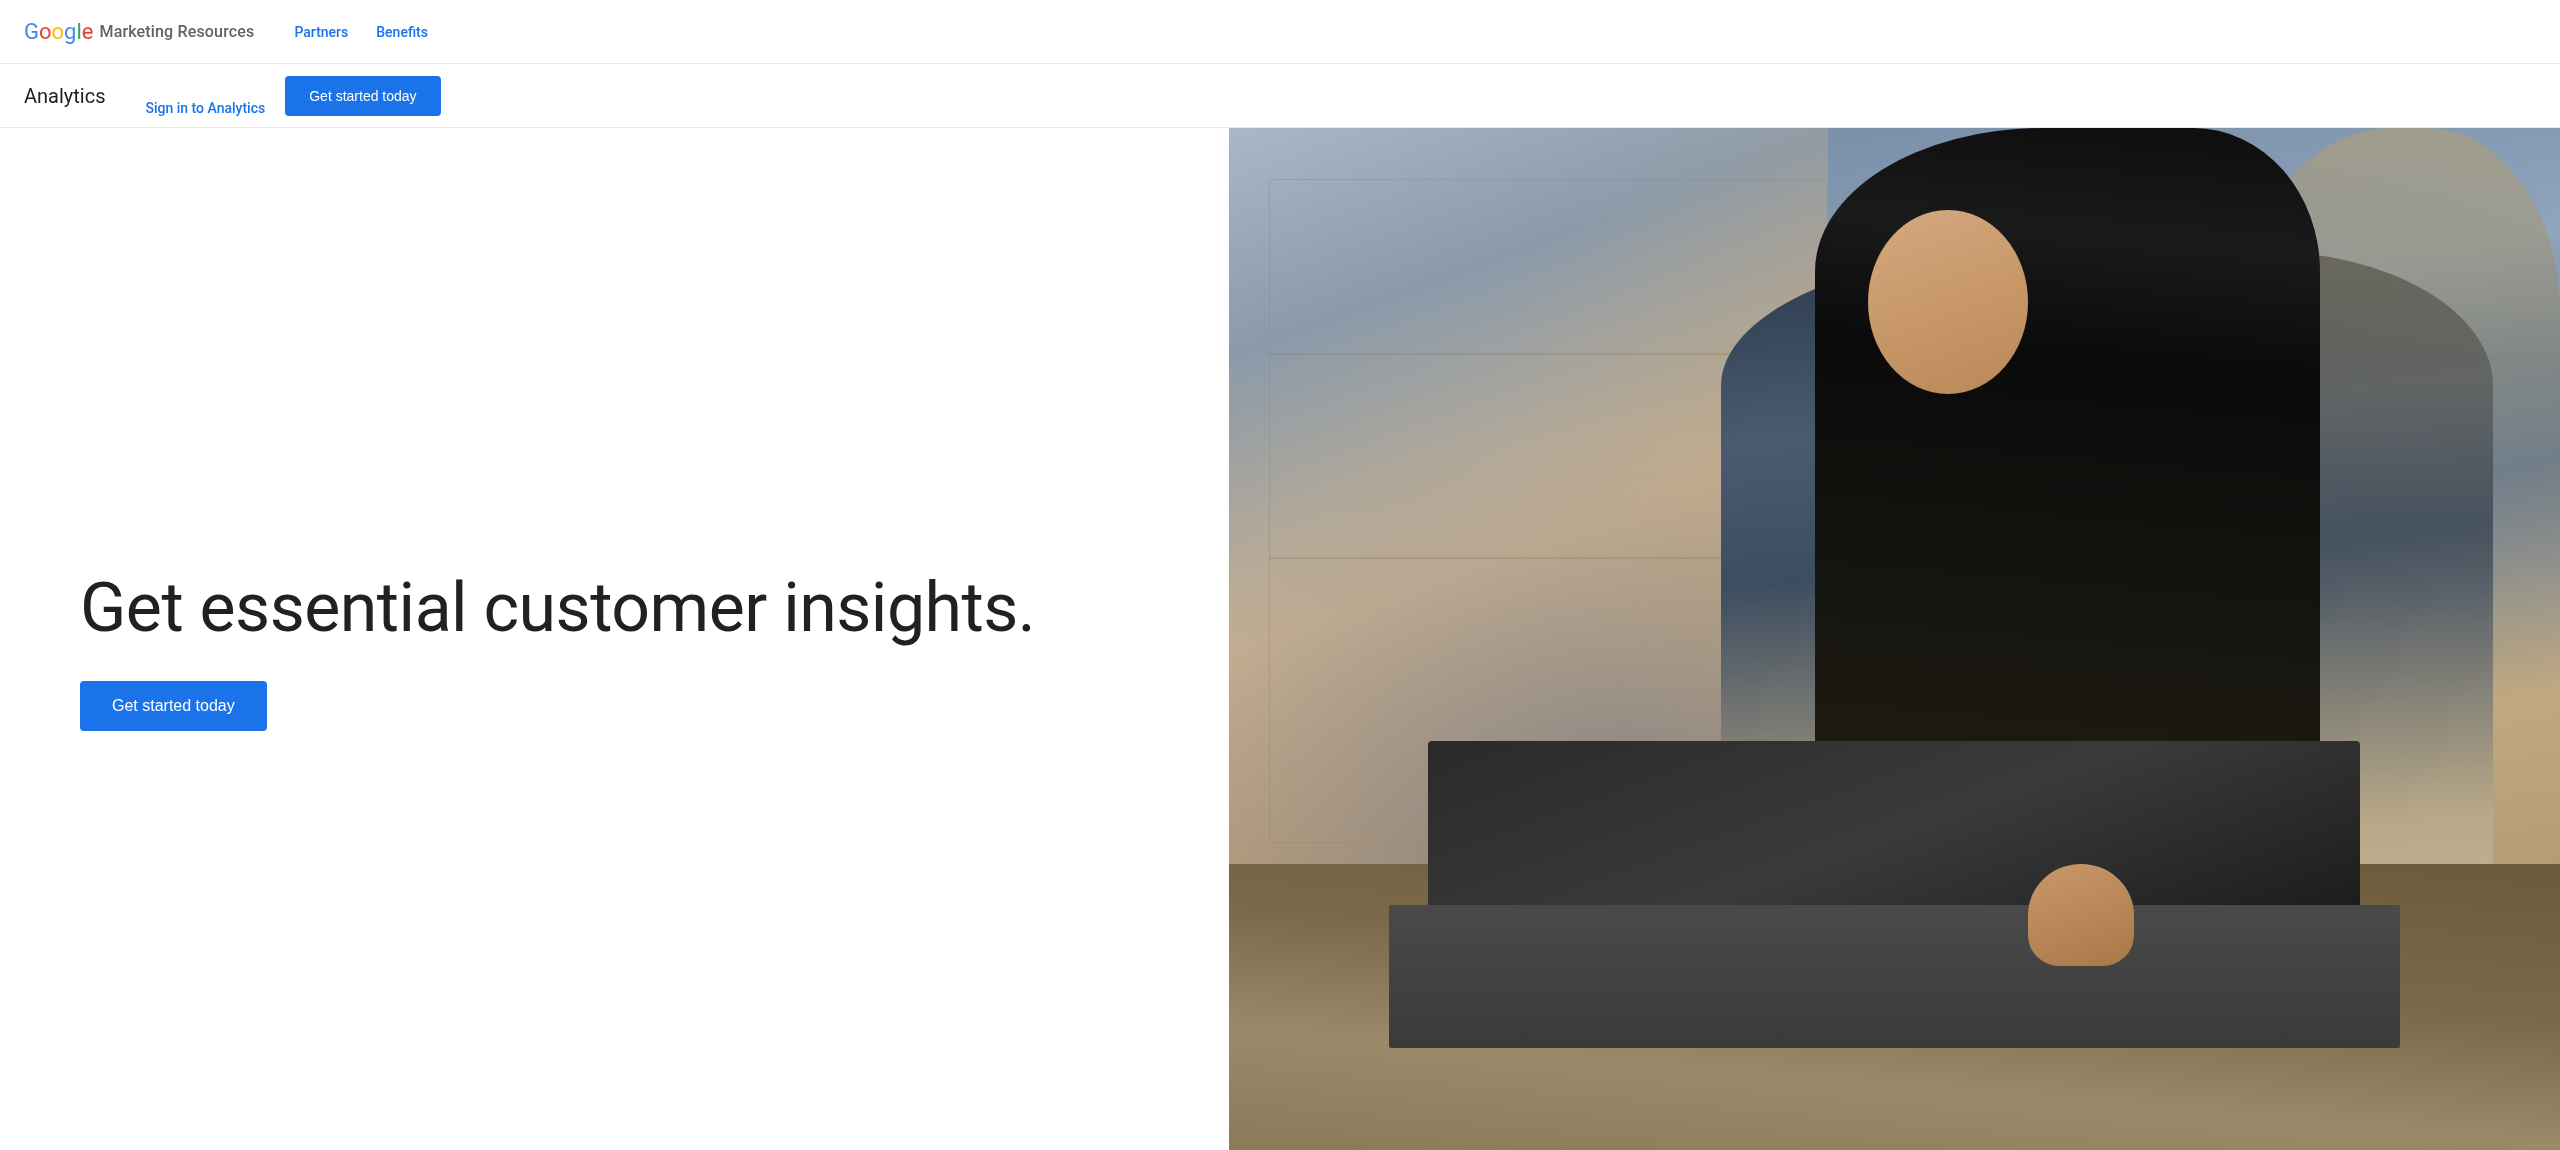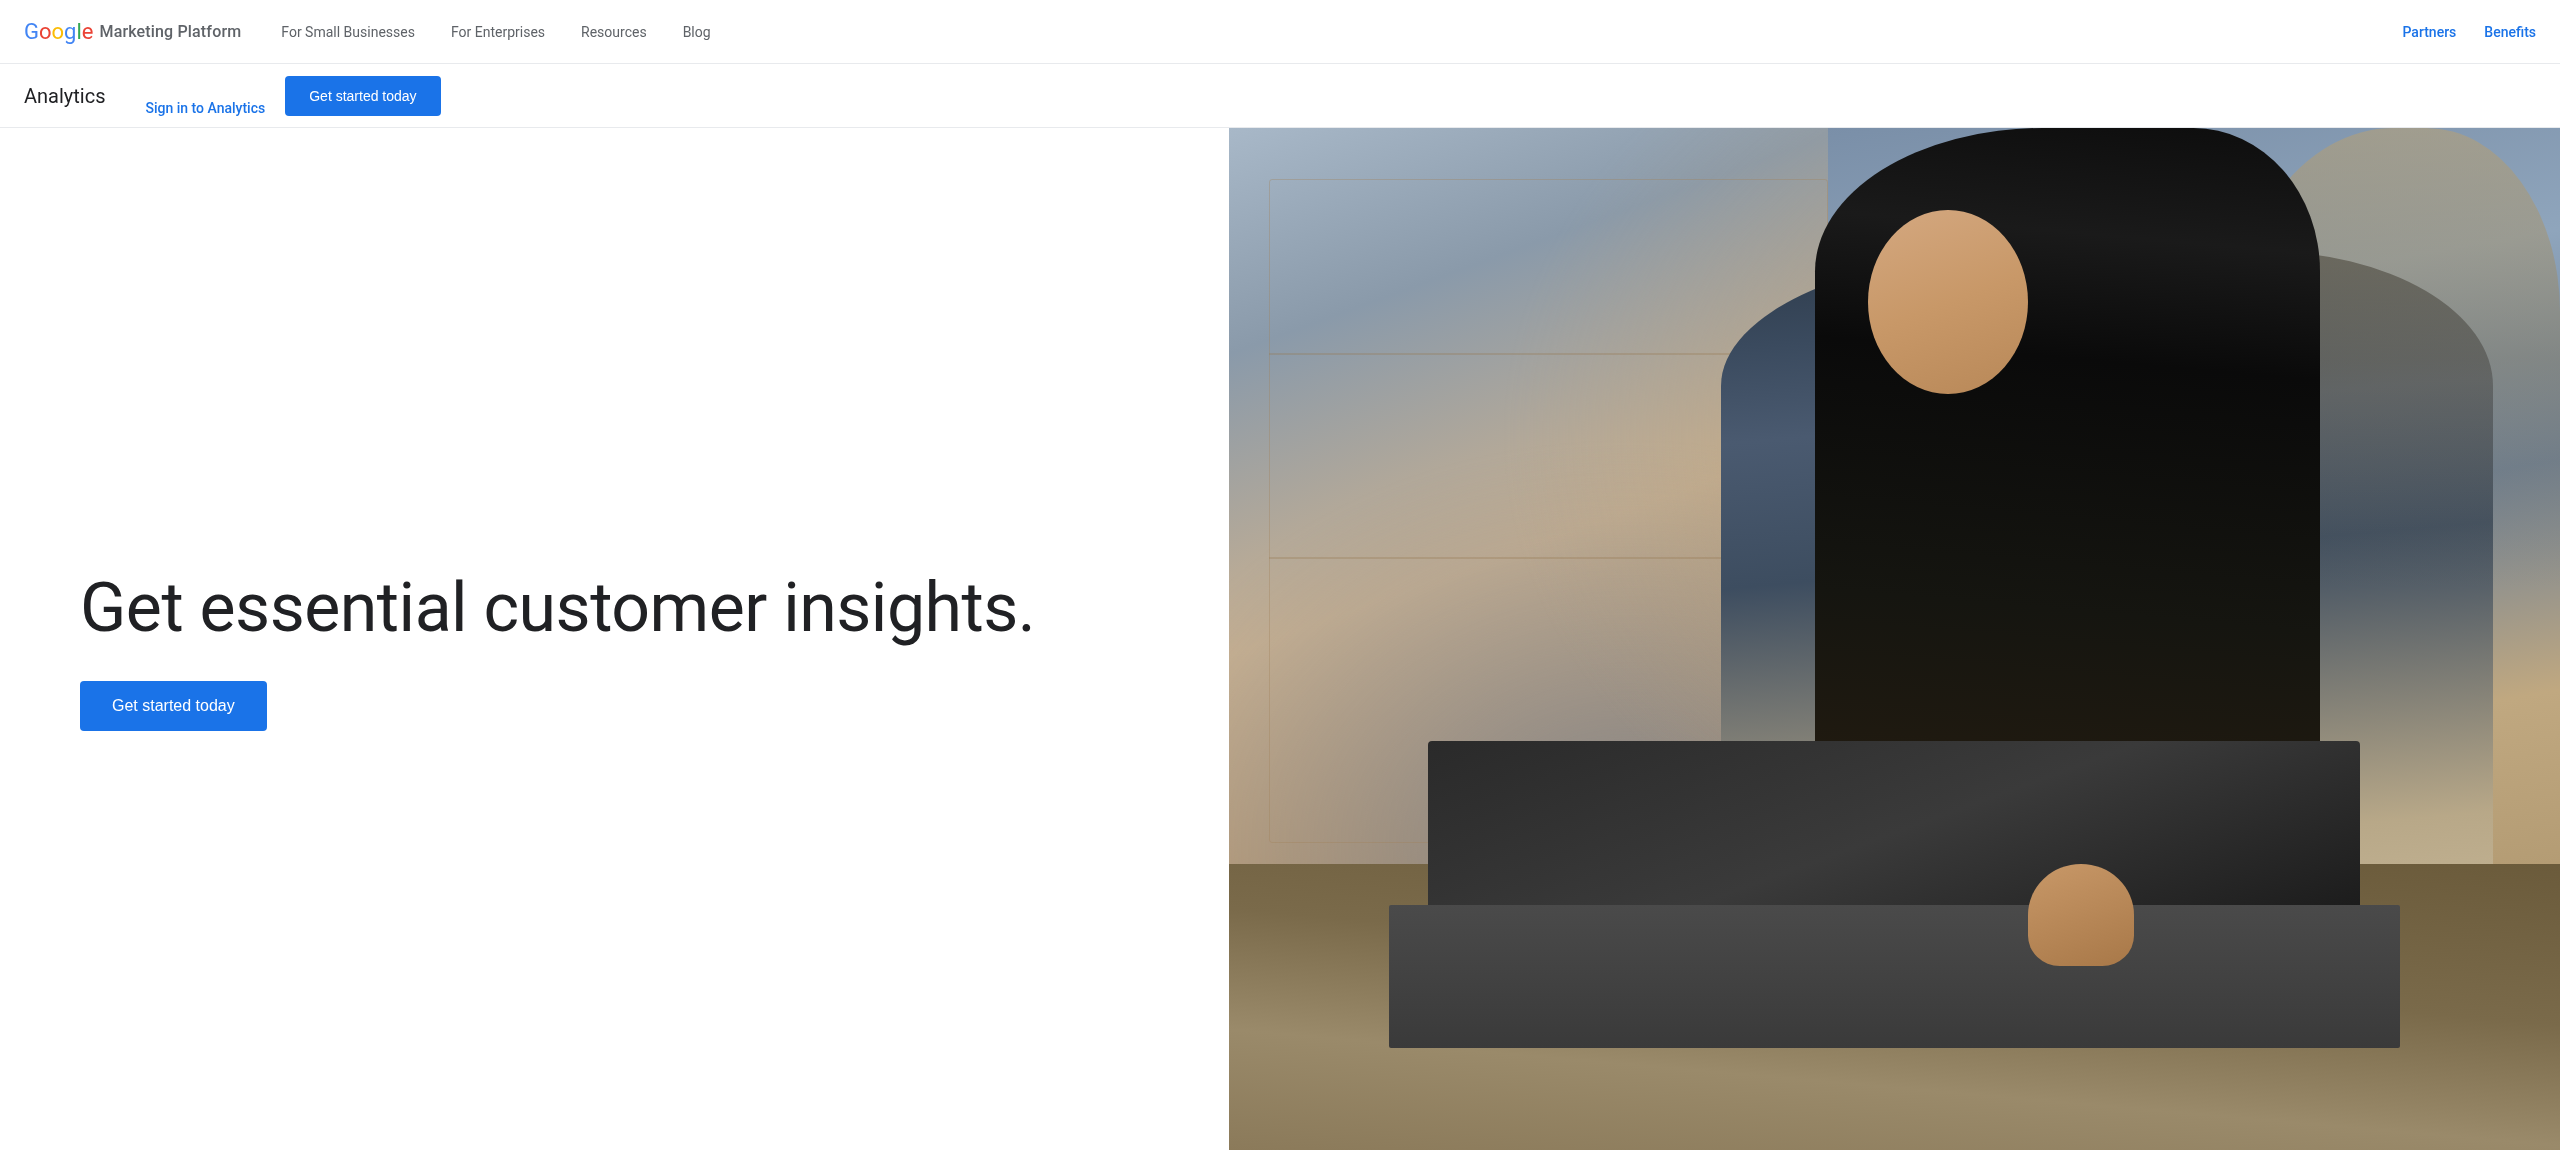--- a/index.html
+++ b/index.html
@@ -229,29 +229,23 @@
 <nav class="top-nav">
   <div class="logo-area">
     <div class="google-logo">
       <span class="google-letter g-blue">G</span>
       <span class="google-letter" style="color:#EA4335;">o</span>
       <span class="google-letter" style="color:#FBBC05;">o</span>
       <span class="google-letter g-blue">g</span>
       <span class="google-letter" style="color:#34A853;">l</span>
       <span class="google-letter g-red">e</span>
     </div>
-    <span class="brand-text">Marketing Platform</span>
-  </div>
-
-  <div class="top-nav-links">
-    <a class="top-nav-link">For Small Businesses</a>
-    <a class="top-nav-link">For Enterprises</a>
-    <a class="top-nav-link">Resources</a>
-    <a class="top-nav-link">Blog</a>
-  </div>
+    <span class="brand-text">Marketing Resources</span>
+  </div>
+
 
   <div class="top-nav-right">
     <a class="top-nav-right-link">Partners</a>
     <a class="top-nav-right-link">Benefits</a>
   </div>
 </nav>
 
 <nav class="secondary-nav">
   <span class="product-name">Analytics</span>
 

